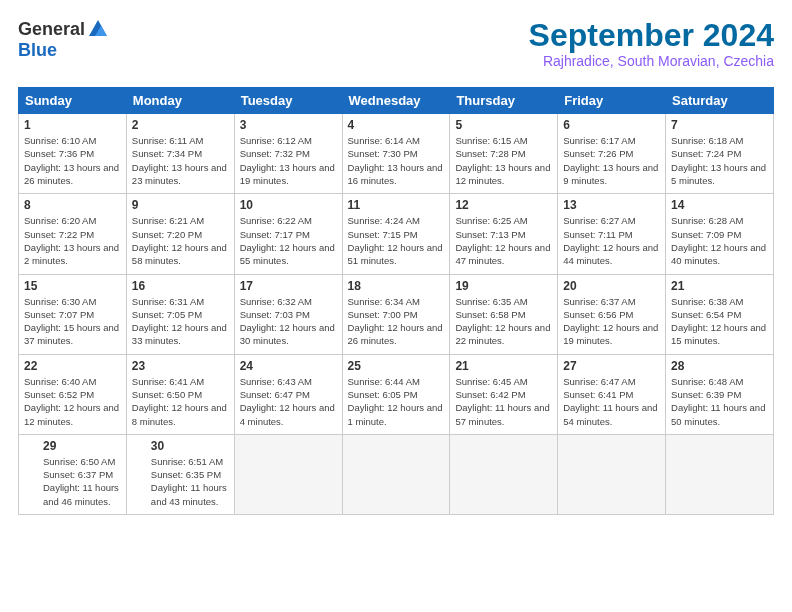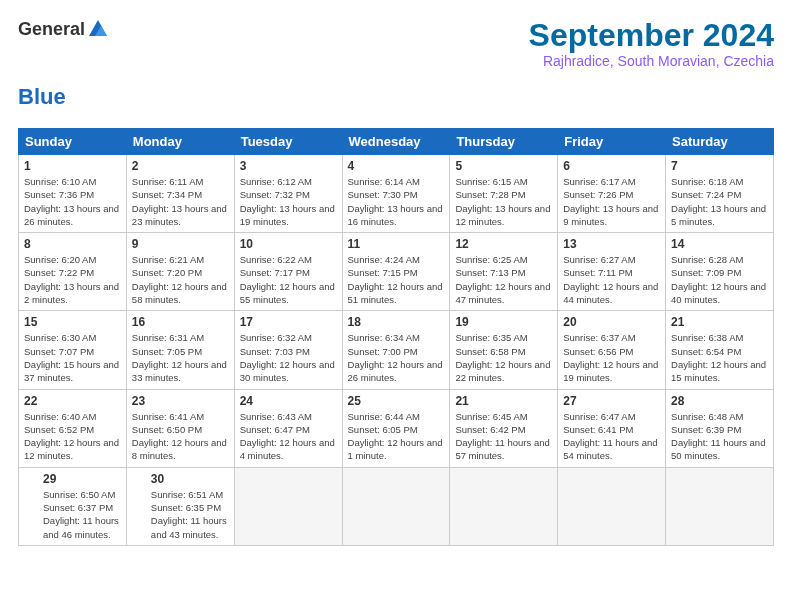--- a/index.html
+++ b/index.html
@@ -31,24 +31,23 @@
     .logo-text {
       display: flex;
       align-items: center;
     }
     .logo-general {
       font-size: 18px;
       font-weight: bold;
       color: #333;
     }
     .logo-blue {
-      font-size: 22px;
+      font-size: 18px;
       font-weight: bold;
       color: #1a6bbf;
-      margin-top: 44px;
     }
     .logo-icon {
       width: 22px;
       height: 22px;
       margin-left: 2px;
     }
     .title-block {
       text-align: right;
     }
     .month-title {

